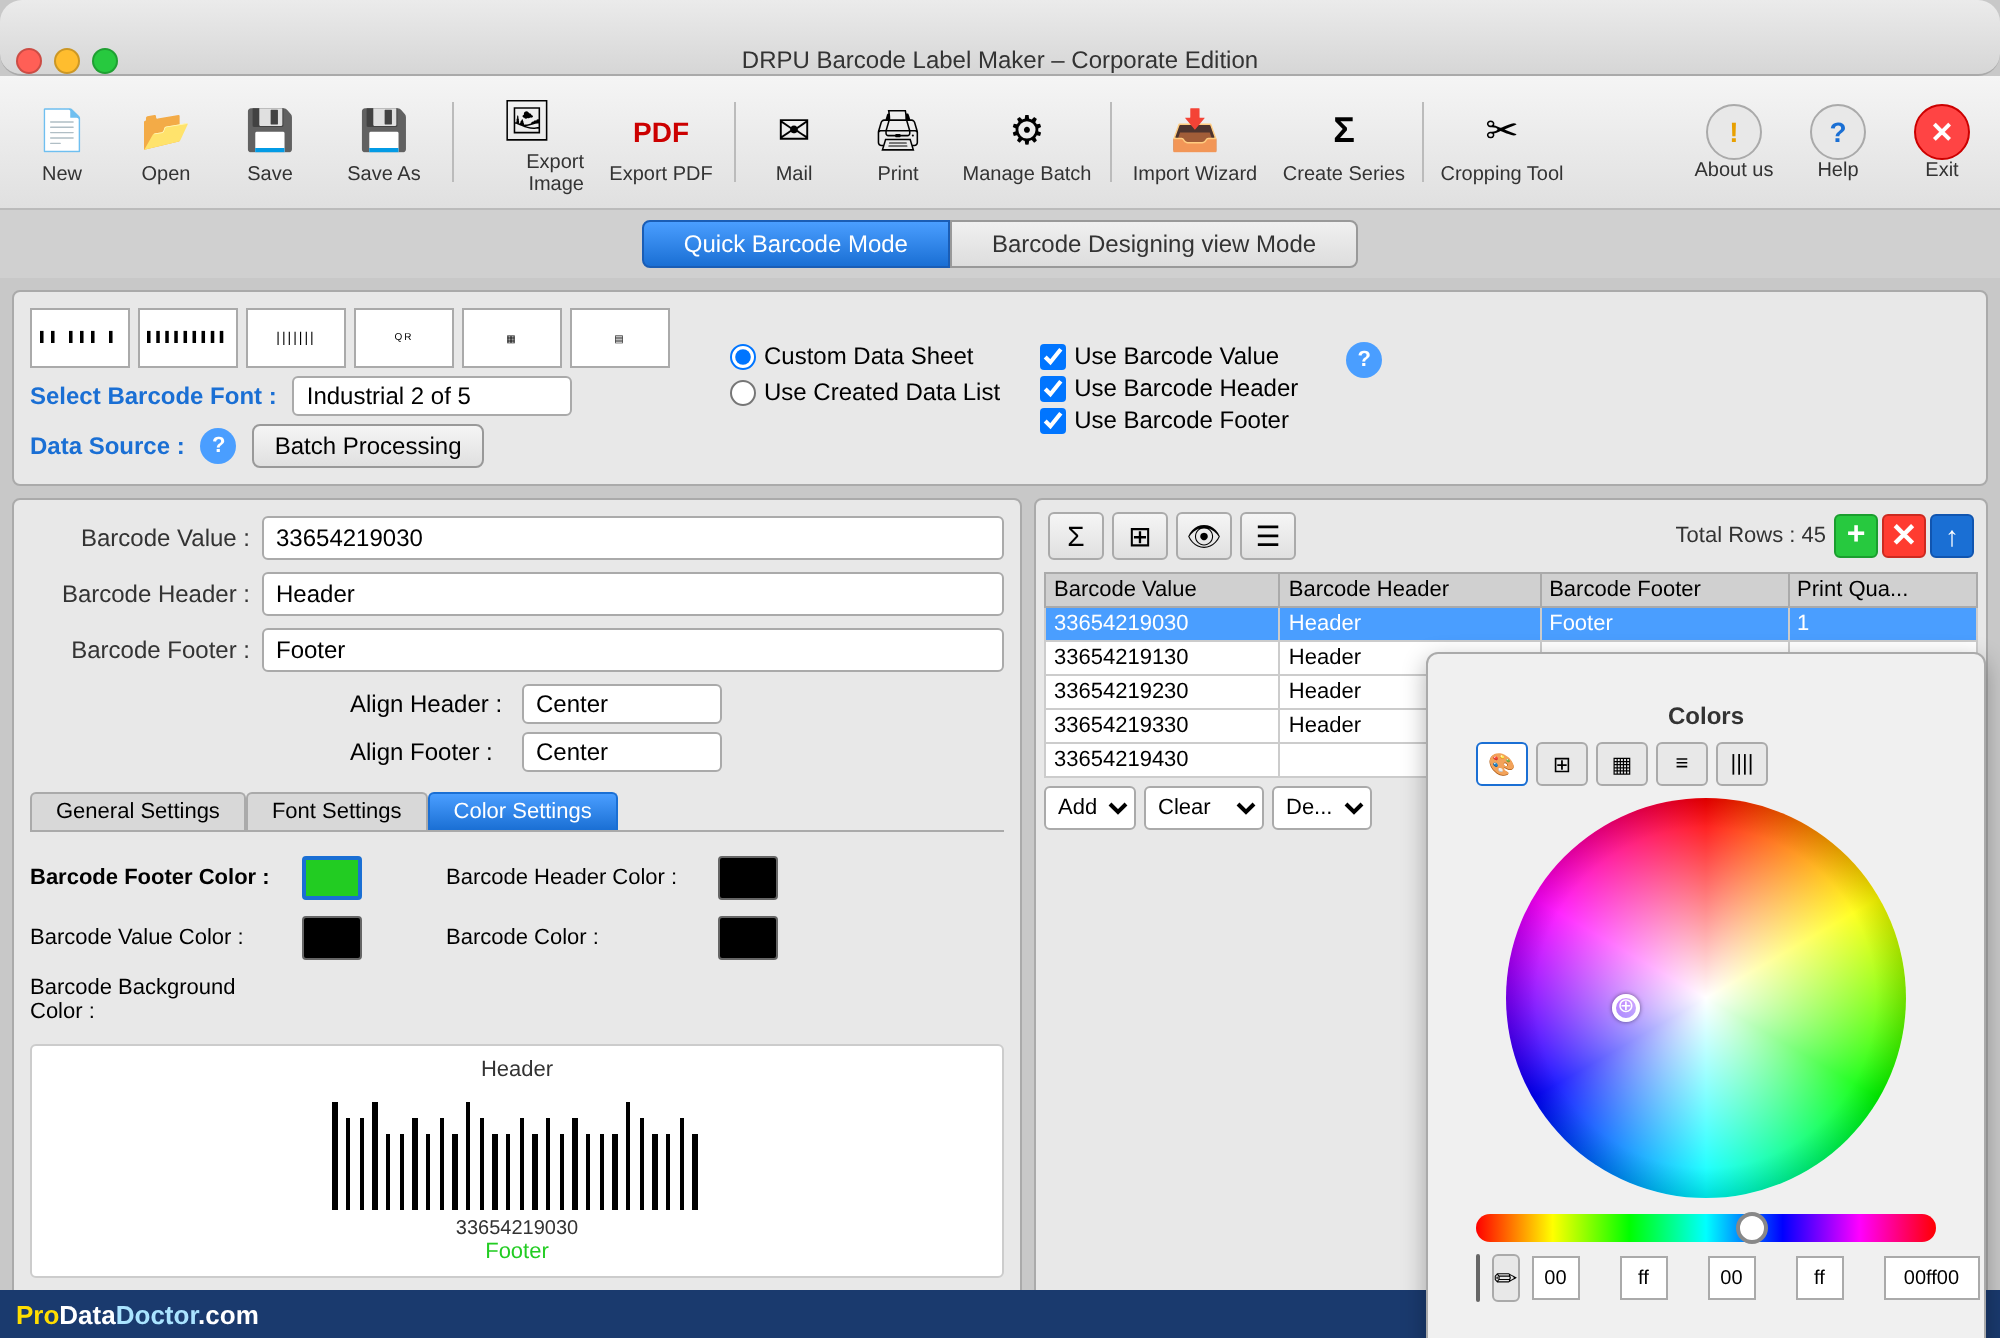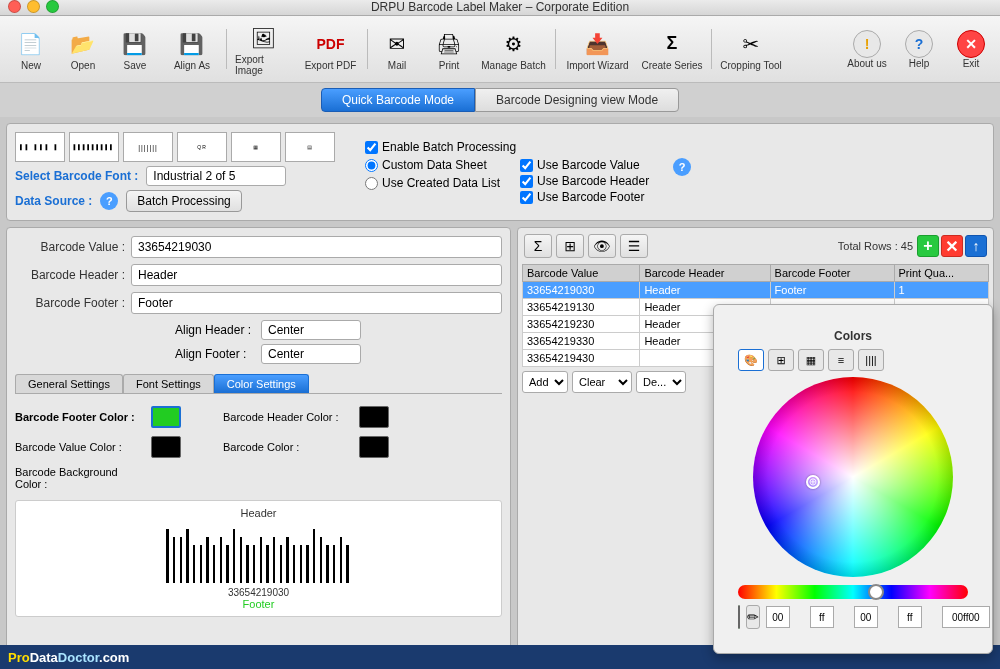--- a/index.html
+++ b/index.html
@@ -7,27 +7,28 @@
       font-family: -apple-system, BlinkMacSystemFont, 'Helvetica Neue', Arial, sans-serif;
       font-size: 12px;
       background: #c8c8c8;
       width: 1000px;
       height: 669px;
       overflow: hidden;
       position: relative;
     }
     
     .titlebar {
-      height: 16px;
+      height: 38px;
       background: linear-gradient(to bottom, #ebebeb, #d6d6d6);
       display: flex;
-      align-items: flex-start;
+      align-items: flex-end;
       justify-content: center;
       border-bottom: 1px solid #aaa;
       position: relative;
+      border-radius: 11px;
     }
     .titlebar-buttons {
       position: absolute;
       left: 8px;
       display: flex;
       gap: 6px;
     }
     .titlebar-btn {
       width: 13px; height: 13px;
       border-radius: 50%;
@@ -54,21 +55,21 @@
       width: 50px;
       cursor: pointer;
       padding: 2px 4px;
       border-radius: 4px;
     }
     .toolbar-icon {
       width: 32px; height: 32px;
       display: flex; align-items: center; justify-content: center;
       font-size: 20px;
     }
-    .toolbar-label { font-size: 10px; color: #333; text-align: left; }
+    .toolbar-label { font-size: 10px; color: #333; text-align: right; }
     .toolbar-sep {
       width: 1px; height: 40px;
       background: #bbb;
       margin: 0 2px;
     }
     .toolbar-right {
       margin-left: auto;
       display: flex;
       gap: 6px;
     }
@@ -629,21 +630,21 @@
   <div class="toolbar-item">
     <div class="toolbar-icon">📂</div>
     <span class="toolbar-label">Open</span>
   </div>
   <div class="toolbar-item">
     <div class="toolbar-icon">💾</div>
     <span class="toolbar-label">Save</span>
   </div>
   <div class="toolbar-item" style="width:60px">
     <div class="toolbar-icon">💾</div>
-    <span class="toolbar-label">Align As</span>
+    <span class="toolbar-label">Save As</span>
   </div>
   <div class="toolbar-sep"></div>
   <div class="toolbar-item" style="width:65px">
     <div class="toolbar-icon">🖼</div>
     <span class="toolbar-label">Export Image</span>
   </div>
   <div class="toolbar-item" style="width:65px">
     <div class="toolbar-icon" style="color:#cc0000;font-weight:bold;font-size:14px">PDF</div>
     <span class="toolbar-label">Export PDF</span>
   </div>
@@ -720,24 +721,20 @@
         </div>
       </div>
       <div class="data-source-row">
         <span class="label-blue">Data Source :</span>
         <div class="help-icon">?</div>
         <button class="btn-batch">Batch Processing</button>
       </div>
     </div>
 
     <div class="barcode-select-right">
-      <div class="enable-batch-row">
-        <input type="checkbox" checked="" style="">
-        <span>Enable Batch Processing</span>
-      </div>
       <div class="data-options">
         <div style="display:flex;flex-direction:column;gap:4px;">
           <div class="radio-option">
             <input type="radio" name="data_source" checked="" style="">
             <span>Custom Data Sheet</span>
           </div>
           <div class="radio-option">
             <input type="radio" name="data_source" style="">
             <span>Use Created Data List</span>
           </div>

